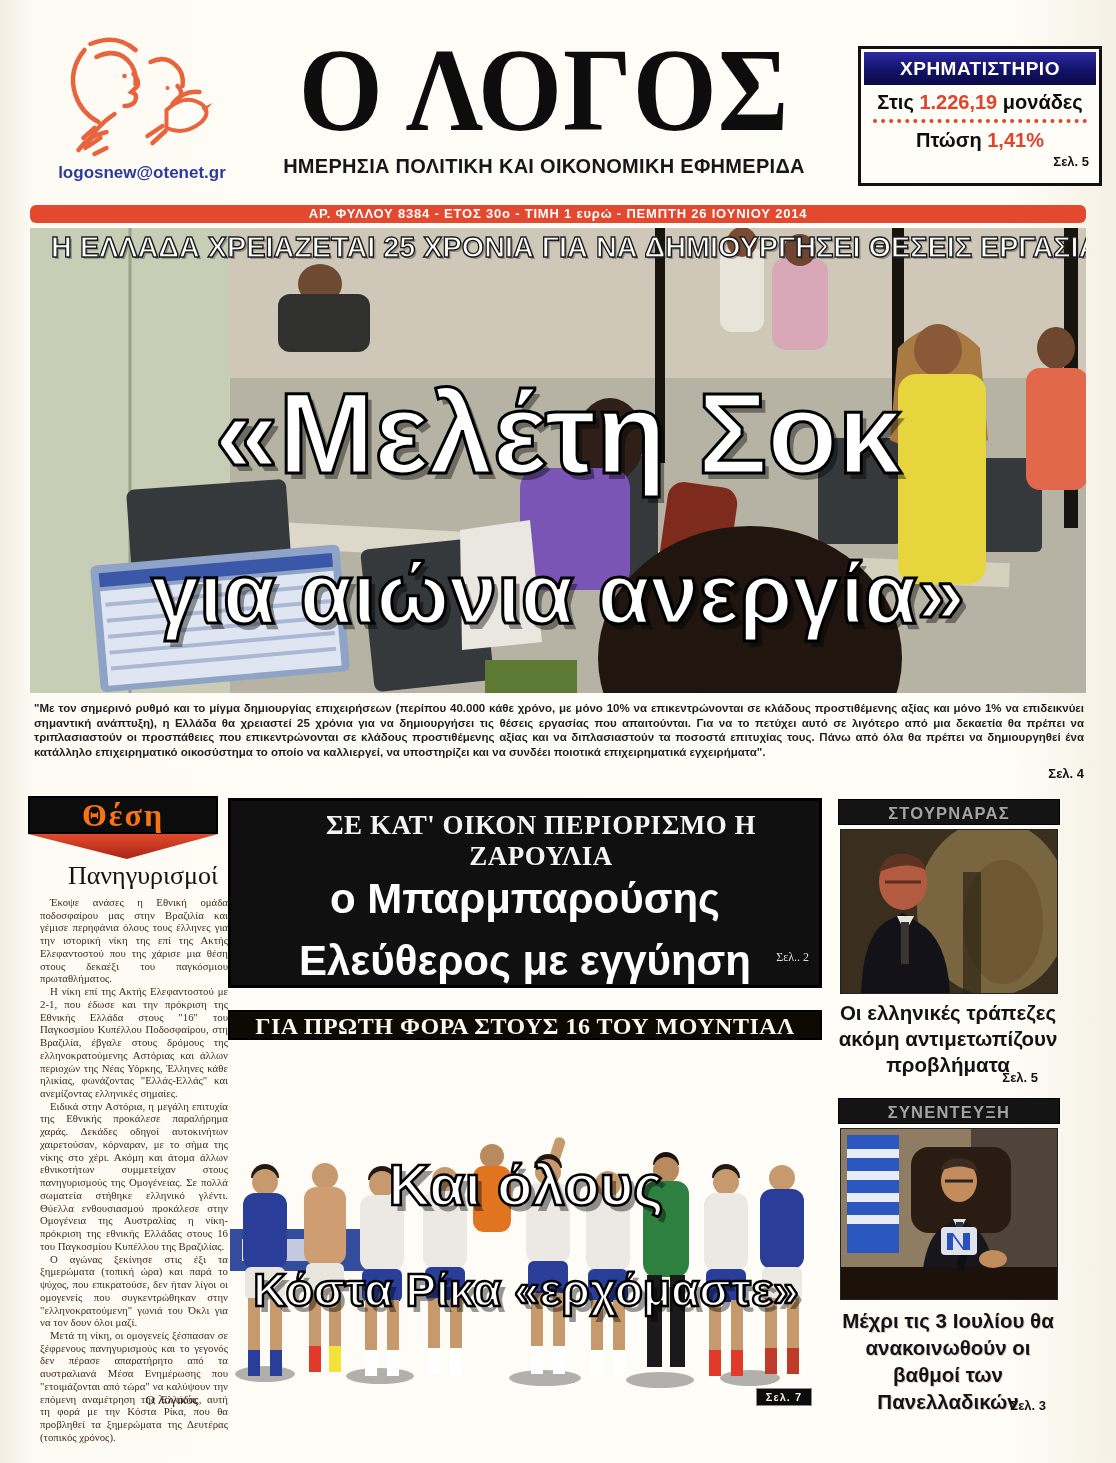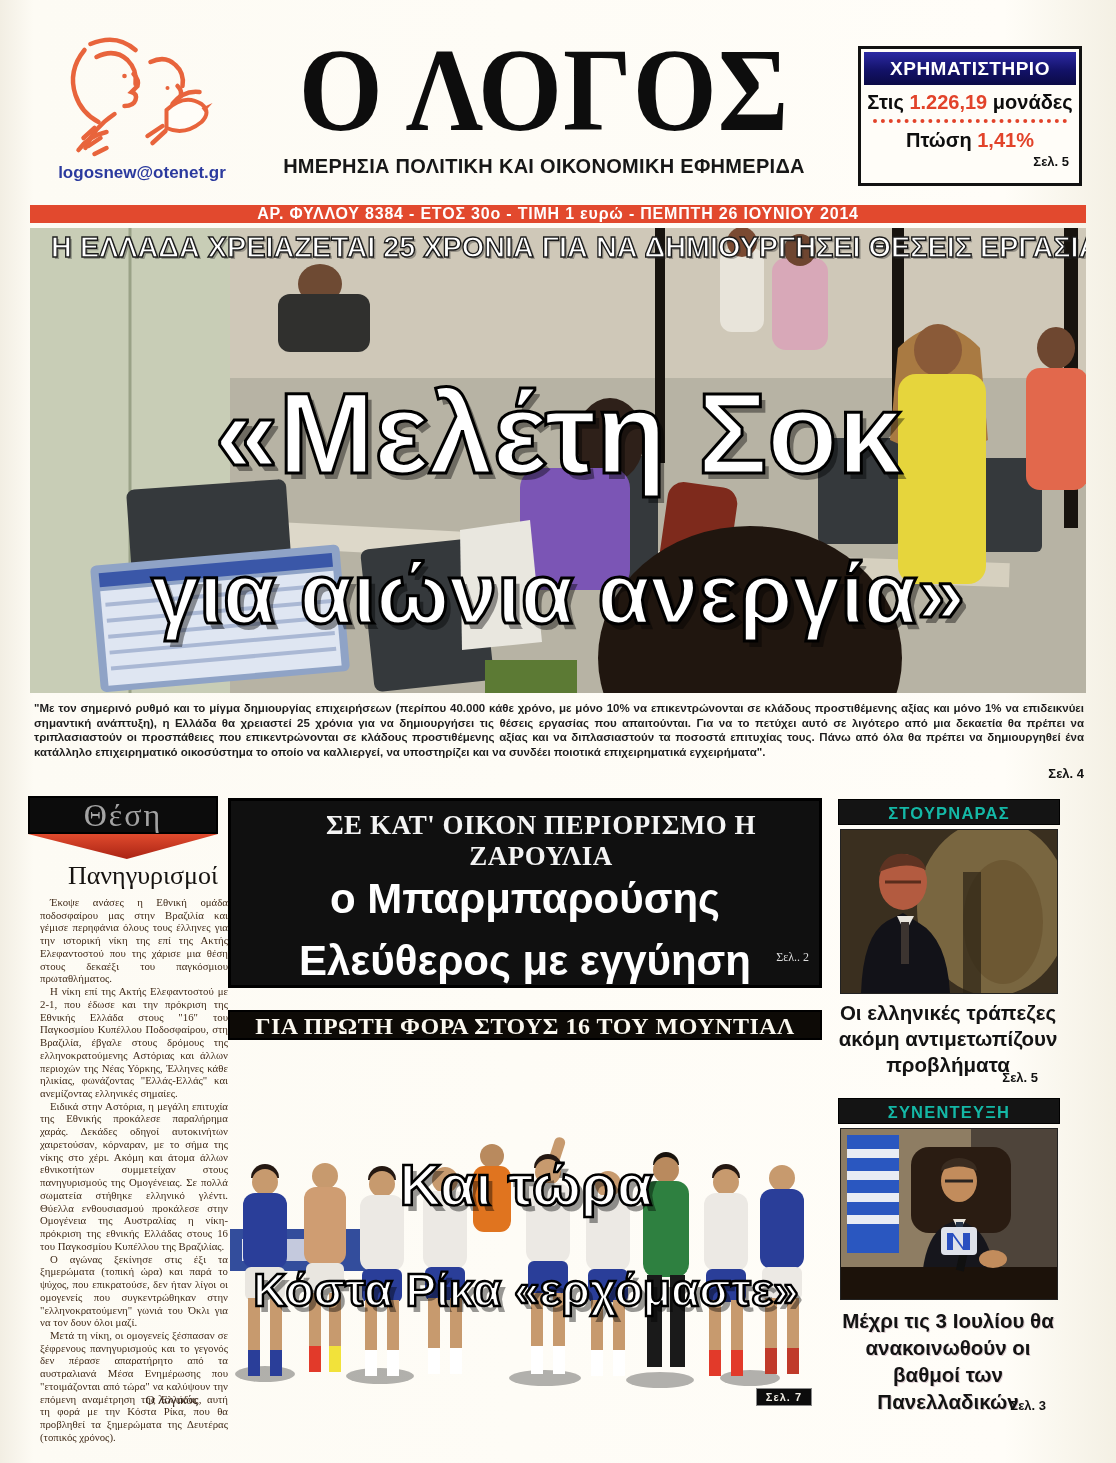--- a/index.html
+++ b/index.html
@@ -9,52 +9,52 @@
   .abs{position:absolute;}
 
   
   #masthead{left:258px;top:28px;width:572px;text-align:center;}
   #masthead .title{font-family:"Liberation Serif",serif;font-weight:bold;font-size:108px;line-height:1.05;
     letter-spacing:1px;transform:scaleY(1.1);transform-origin:top center;color:#0d0d0d;white-space:nowrap;}
   #masthead .subtitle{margin-top:14px;font-weight:bold;font-size:20px;letter-spacing:.3px;color:#171717;white-space:nowrap;}
   #logo-email{left:28px;top:163px;width:228px;text-align:center;font-weight:bold;font-size:17px;color:#2b3a9e;}
 
   
-  #stockbox{left:858px;top:46px;width:224px;height:140px;border:3px solid #121212;background:#fffdf8;box-sizing:border-box;}
+  #stockbox{left:858px;top:46px;width:244px;height:140px;border:3px solid #121212;background:#fffdf8;box-sizing:border-box;}
   #stockbox .hd{margin:3px;height:33px;line-height:33px;text-align:center;color:#fff;font-weight:bold;font-size:19px;
     letter-spacing:.5px;background:linear-gradient(180deg,#2c2aa4 0%,#131268 55%,#0b0a46 100%);}
   #stockbox .ln{margin-top:6px;text-align:center;font-weight:bold;font-size:20px;color:#0d0d0d;white-space:nowrap;}
   #stockbox .red{color:#e2432a;}
   #stockbox .dots{margin:5px 12px 2px 12px;border-top:4px dotted #e2432a;height:0;}
   #stockbox .pref{text-align:right;padding-right:10px;font-weight:bold;font-size:13px;margin-top:2px;}
 
   
   #issuebar{left:30px;top:205px;width:1056px;height:18px;line-height:18px;background:#e2492e;color:#fff;
-    text-align:center;font-weight:bold;font-size:16px;letter-spacing:.8px;}
+    text-align:center;font-weight:bold;font-size:13px;letter-spacing:.8px;border-radius:6px;}
 
   
   #leadphoto{left:30px;top:228px;width:1056px;height:465px;overflow:hidden;background:#b7b3a4;}
   #leadphoto svg{position:absolute;inset:0;width:100%;height:100%;}
   .outline-k{color:#fff;font-weight:bold;-webkit-text-stroke:1.4px #1a1a1a;
     text-shadow:2px 2px 0 rgba(40,40,40,.35);}
   .outline-b{color:#fff;font-weight:bold;-webkit-text-stroke:3px #000;
     text-shadow:5px 6px 0 rgba(0,0,0,.4);}
   #lead-kicker{left:0;top:2px;width:100%;text-align:center;font-size:30px;white-space:nowrap;
     transform:scaleX(.96);transform-origin:center;}
   #lead-h1{left:0;top:148px;width:100%;text-align:center;font-size:115px;line-height:1;}
   #lead-h2{left:0;top:322px;width:100%;text-align:center;font-size:86px;line-height:1;}
 
   #leadbody{left:34px;top:701px;width:1050px;font-weight:bold;font-size:11.5px;line-height:1.28;
     text-align:justify;color:#1e1e1e;}
   #leadpage{left:34px;top:766px;width:1050px;text-align:right;font-weight:bold;font-size:13px;}
 
   
   #op-box{left:28px;top:796px;width:190px;height:38px;background:#0c0c0c;border:2px solid #000;box-sizing:border-box;
     display:flex;align-items:center;justify-content:center;}
-  #op-box .lbl{font-family:"Liberation Serif",serif;font-weight:normal;font-size:32px;color:#a3a3a3;letter-spacing:2px;line-height:1;}
+  #op-box .lbl{font-family:"Liberation Serif",serif;font-weight:bold;font-size:32px;color:#f97316;letter-spacing:2px;line-height:1;}
   #op-arrow{left:28px;top:834px;width:190px;height:25px;background:linear-gradient(180deg,#e04a2d,#aa2414);
     clip-path:polygon(0 0,100% 0,52% 100%);}
   #op-title{left:28px;top:861px;width:190px;text-align:right;font-family:"Liberation Serif",serif;
     font-weight:normal;font-size:26px;color:#161310;}
   #op-body{left:40px;top:896px;width:188px;font-family:"Liberation Serif",serif;font-size:10.8px;
     line-height:1.18;color:#402a18;text-align:justify;}
   #op-body p{margin:0;text-indent:10px;}
   #op-sign{left:30px;top:1392px;width:168px;text-align:right;font-family:"Liberation Serif",serif;
     font-size:13px;color:#33231a;}
 
@@ -82,21 +82,21 @@
       radial-gradient(circle 6px at 45% 32%,rgba(190,150,110,.3),transparent 70%),
       linear-gradient(180deg,#20150c 0%,#3221158 0,#32211a 38%,#3e2a1e 52%,#4c6c23 58%,#44641f 78%,#3a561b 100%);}
   #soccer svg{position:absolute;inset:0;width:100%;height:100%;}
   #s-t1{left:0;top:112px;width:100%;text-align:center;font-size:58px;line-height:1;}
   #s-t2{left:0;top:220px;width:100%;text-align:center;font-size:46px;line-height:1.15;}
   #s-badge{position:absolute;right:10px;bottom:8px;background:#0c0c0c;border:1px solid #8a8a8a;color:#f0ede4;
     font-weight:bold;font-size:11px;letter-spacing:1px;padding:2px 9px;}
 
   
   .r-bar{width:222px;height:26px;line-height:26px;background:#141414;border:1px solid #000;box-sizing:border-box;
-    text-align:center;color:#14b8a6;font-weight:bold;font-size:16.5px;letter-spacing:1.2px;}
+    text-align:center;color:#a3a3a3;font-weight:bold;font-size:16.5px;letter-spacing:1.2px;}
   #r-bar1{left:838px;top:799px;}
   #r-photo1{left:840px;top:829px;width:216px;height:163px;border:1px solid #222;overflow:hidden;}
   #r-h1{left:834px;top:1000px;width:228px;text-align:center;font-weight:bold;font-size:20.5px;line-height:1.26;color:#131313;}
   #r-pref1{left:834px;top:1070px;width:204px;text-align:right;font-weight:bold;font-size:13px;}
   #r-bar2{left:838px;top:1098px;}
   #r-photo2{left:840px;top:1128px;width:216px;height:170px;border:1px solid #222;overflow:hidden;}
   #r-h2{left:830px;top:1307px;width:236px;text-align:center;font-weight:bold;font-size:20.5px;line-height:1.32;color:#131313;
     text-shadow:1px 1px 0 rgba(120,60,90,.25);}
   #r-pref2{left:830px;top:1398px;width:216px;text-align:right;font-weight:bold;font-size:13px;}
 </style>
@@ -316,21 +316,21 @@
       <g transform="translate(552,134)">
         <circle cx="0" cy="0" r="13" fill="#c79a6e"></circle>
         <rect x="-22" y="11" width="44" height="80" rx="12" fill="#2a3e99"></rect>
         <rect x="-20" y="89" width="40" height="33" rx="6" fill="#ece9e4"></rect>
         <rect x="-17" y="120" width="12" height="64" fill="#c79a6e"></rect>
           <rect x="5" y="120" width="12" height="64" fill="#c79a6e"></rect>
         <rect x="-17" y="170" width="12" height="26" fill="#c03a2a"></rect>
           <rect x="5" y="170" width="12" height="26" fill="#c03a2a"></rect>
       </g>
     </svg>
-    <div class="abs outline-b" id="s-t1" style="-webkit-text-stroke:2.6px #000;">Και τώρα</div>
+    <div class="abs outline-b" id="s-t1" style="-webkit-text-stroke:2.6px #000;">Και όλους</div>
     <div class="abs outline-b" id="s-t2" style="-webkit-text-stroke:2.4px #000;">Κόστα Ρίκα «ερχόμαστε»</div>
     <div id="s-badge">Σελ. 7</div>
   </div>
 
   <div class="abs r-bar" id="r-bar1">ΣΤΟΥΡΝΑΡΑΣ</div>
   <div class="abs" id="r-photo1">
     <svg viewBox="0 0 216 163" preserveAspectRatio="none">
       <rect width="216" height="163" fill="#3a2f1f"></rect>
       <ellipse cx="152" cy="78" rx="76" ry="88" fill="#8a7448" opacity=".8"></ellipse>
       <ellipse cx="162" cy="92" rx="40" ry="62" fill="#6b5632" opacity=".9"></ellipse>

